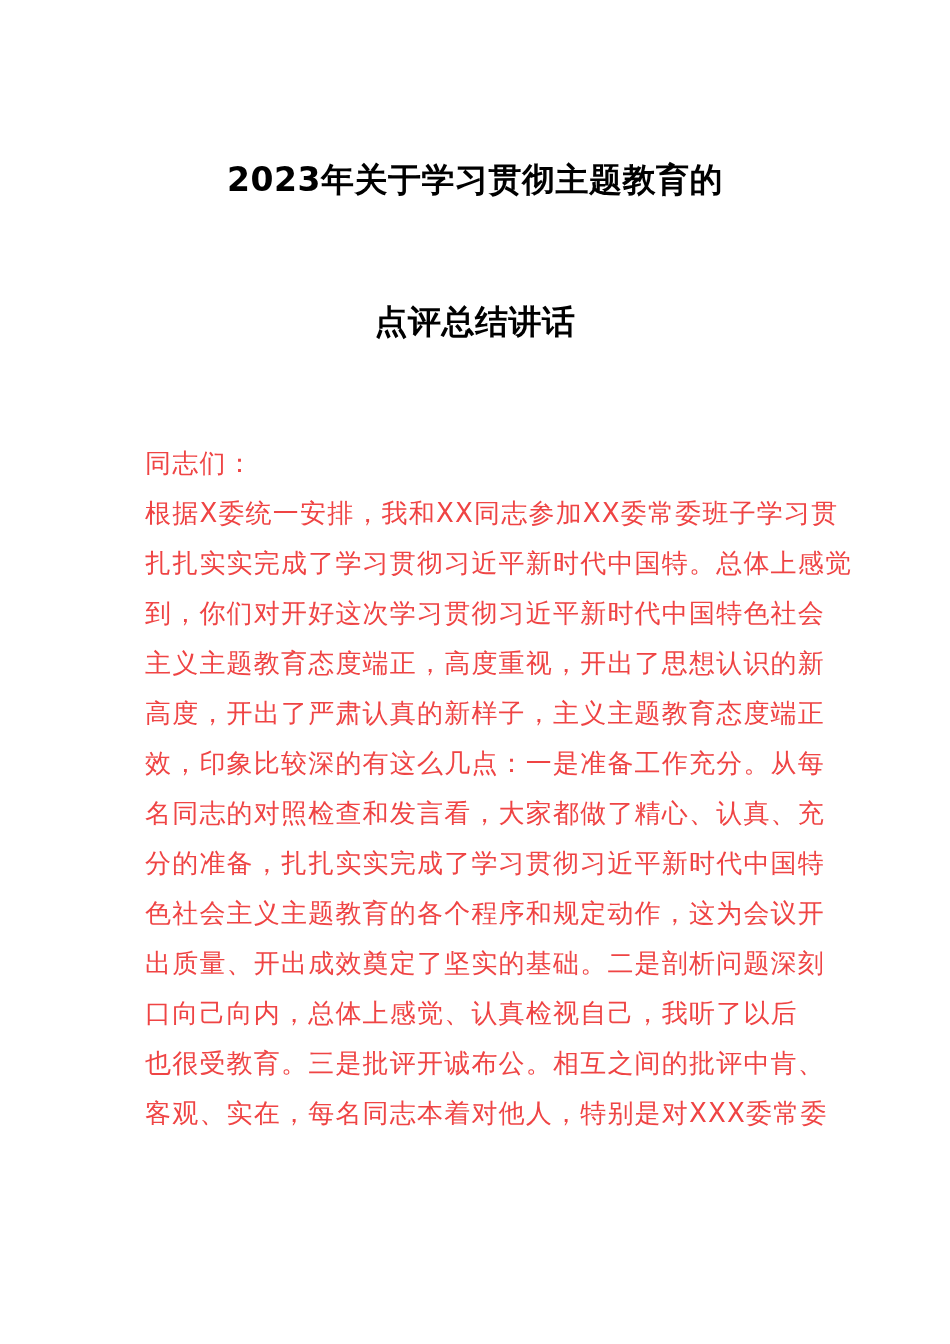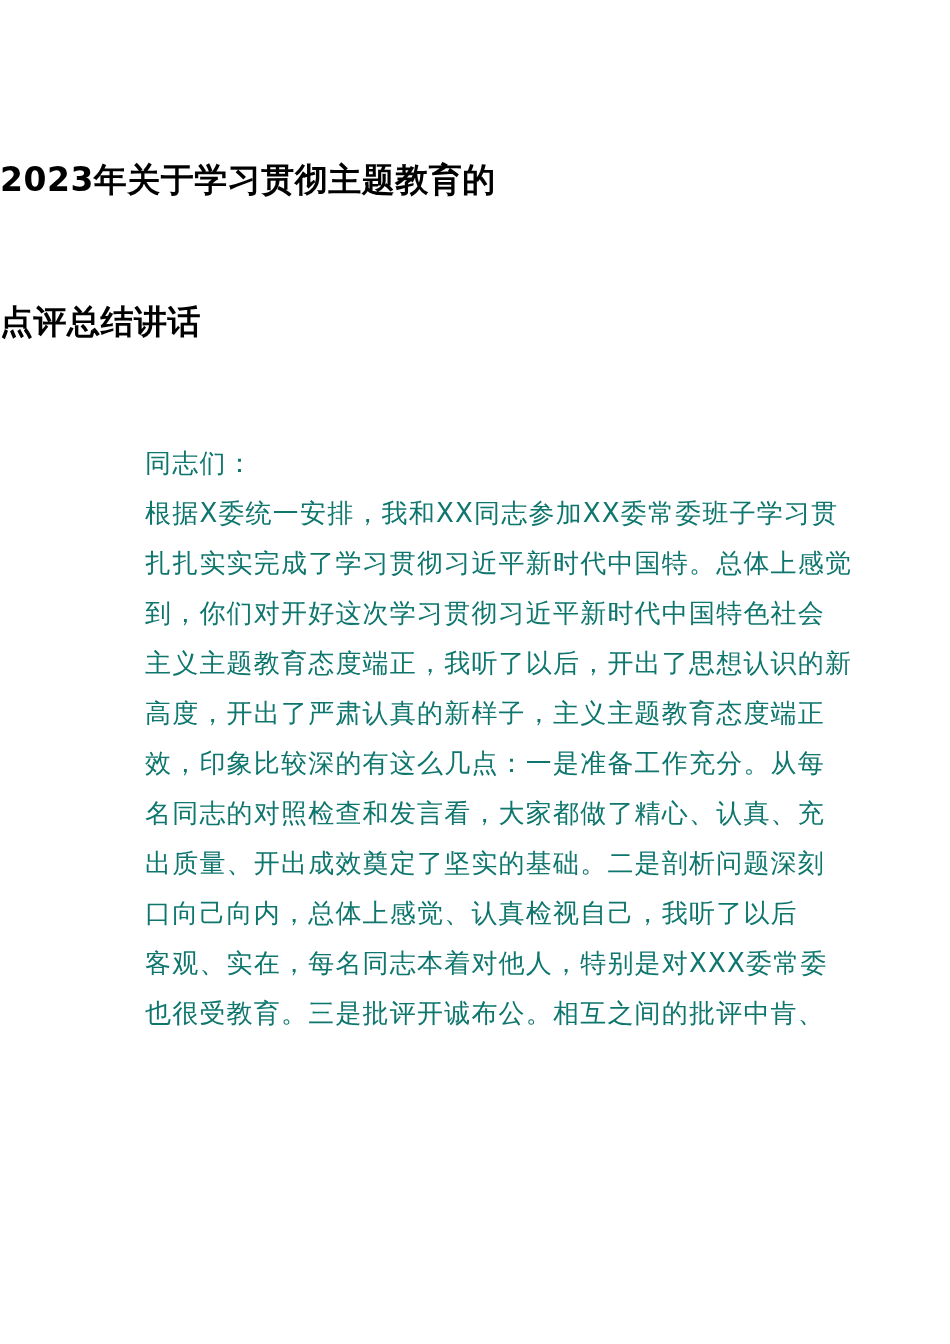--- a/index.html
+++ b/index.html
@@ -20,58 +20,60 @@
       left: 0;
       top: 0;
       width: 950px;
       height: 1344px;
       background: #ffffff;
     }
     .title {
       position: absolute;
       left: 0;
       width: 950px;
-      text-align: left;
+      text-align: center;
       font-weight: bold;
       font-size: 33px;
       line-height: 40px;
       letter-spacing: 0.5px;
       white-space: nowrap;
     }
     .title-1 { top: 160px; }
     .title-2 { top: 302px; }
     .body-block {
       position: absolute;
       left: 145px;
       top: 443px;
       width: 665px;
     }
     .line {
       height: 50px;
       line-height: 40px;
       font-size: 26px;
       white-space: nowrap;
       letter-spacing: 1.2px;
-      color: #0f766e;
+      color: #ef4444;
     }
   </style>
 </head>
 <body>
 
 <div class="page">
   <div class="title title-1">2023年关于学习贯彻主题教育的</div>
   <div class="title title-2">点评总结讲话</div>
 
   <div class="body-block">
     <div class="line">同志们：</div>
     <div class="line">根据X委统一安排，我和XX同志参加XX委常委班子学习贯</div>
     <div class="line">扎扎实实完成了学习贯彻习近平新时代中国特。总体上感觉</div>
     <div class="line">到，你们对开好这次学习贯彻习近平新时代中国特色社会</div>
-    <div class="line">主义主题教育态度端正，我听了以后，开出了思想认识的新</div>
+    <div class="line">主义主题教育态度端正，高度重视，开出了思想认识的新</div>
     <div class="line">高度，开出了严肃认真的新样子，主义主题教育态度端正</div>
     <div class="line">效，印象比较深的有这么几点：一是准备工作充分。从每</div>
     <div class="line">名同志的对照检查和发言看，大家都做了精心、认真、充</div>
+    <div class="line">分的准备，扎扎实实完成了学习贯彻习近平新时代中国特</div>
+    <div class="line">色社会主义主题教育的各个程序和规定动作，这为会议开</div>
     <div class="line">出质量、开出成效奠定了坚实的基础。二是剖析问题深刻</div>
     <div class="line">口向己向内，总体上感觉、认真检视自己，我听了以后</div>
+    <div class="line">也很受教育。三是批评开诚布公。相互之间的批评中肯、</div>
     <div class="line">客观、实在，每名同志本着对他人，特别是对XXX委常委</div>
-    <div class="line">也很受教育。三是批评开诚布公。相互之间的批评中肯、</div>
   </div>
 </div>
 
 </body></html>

